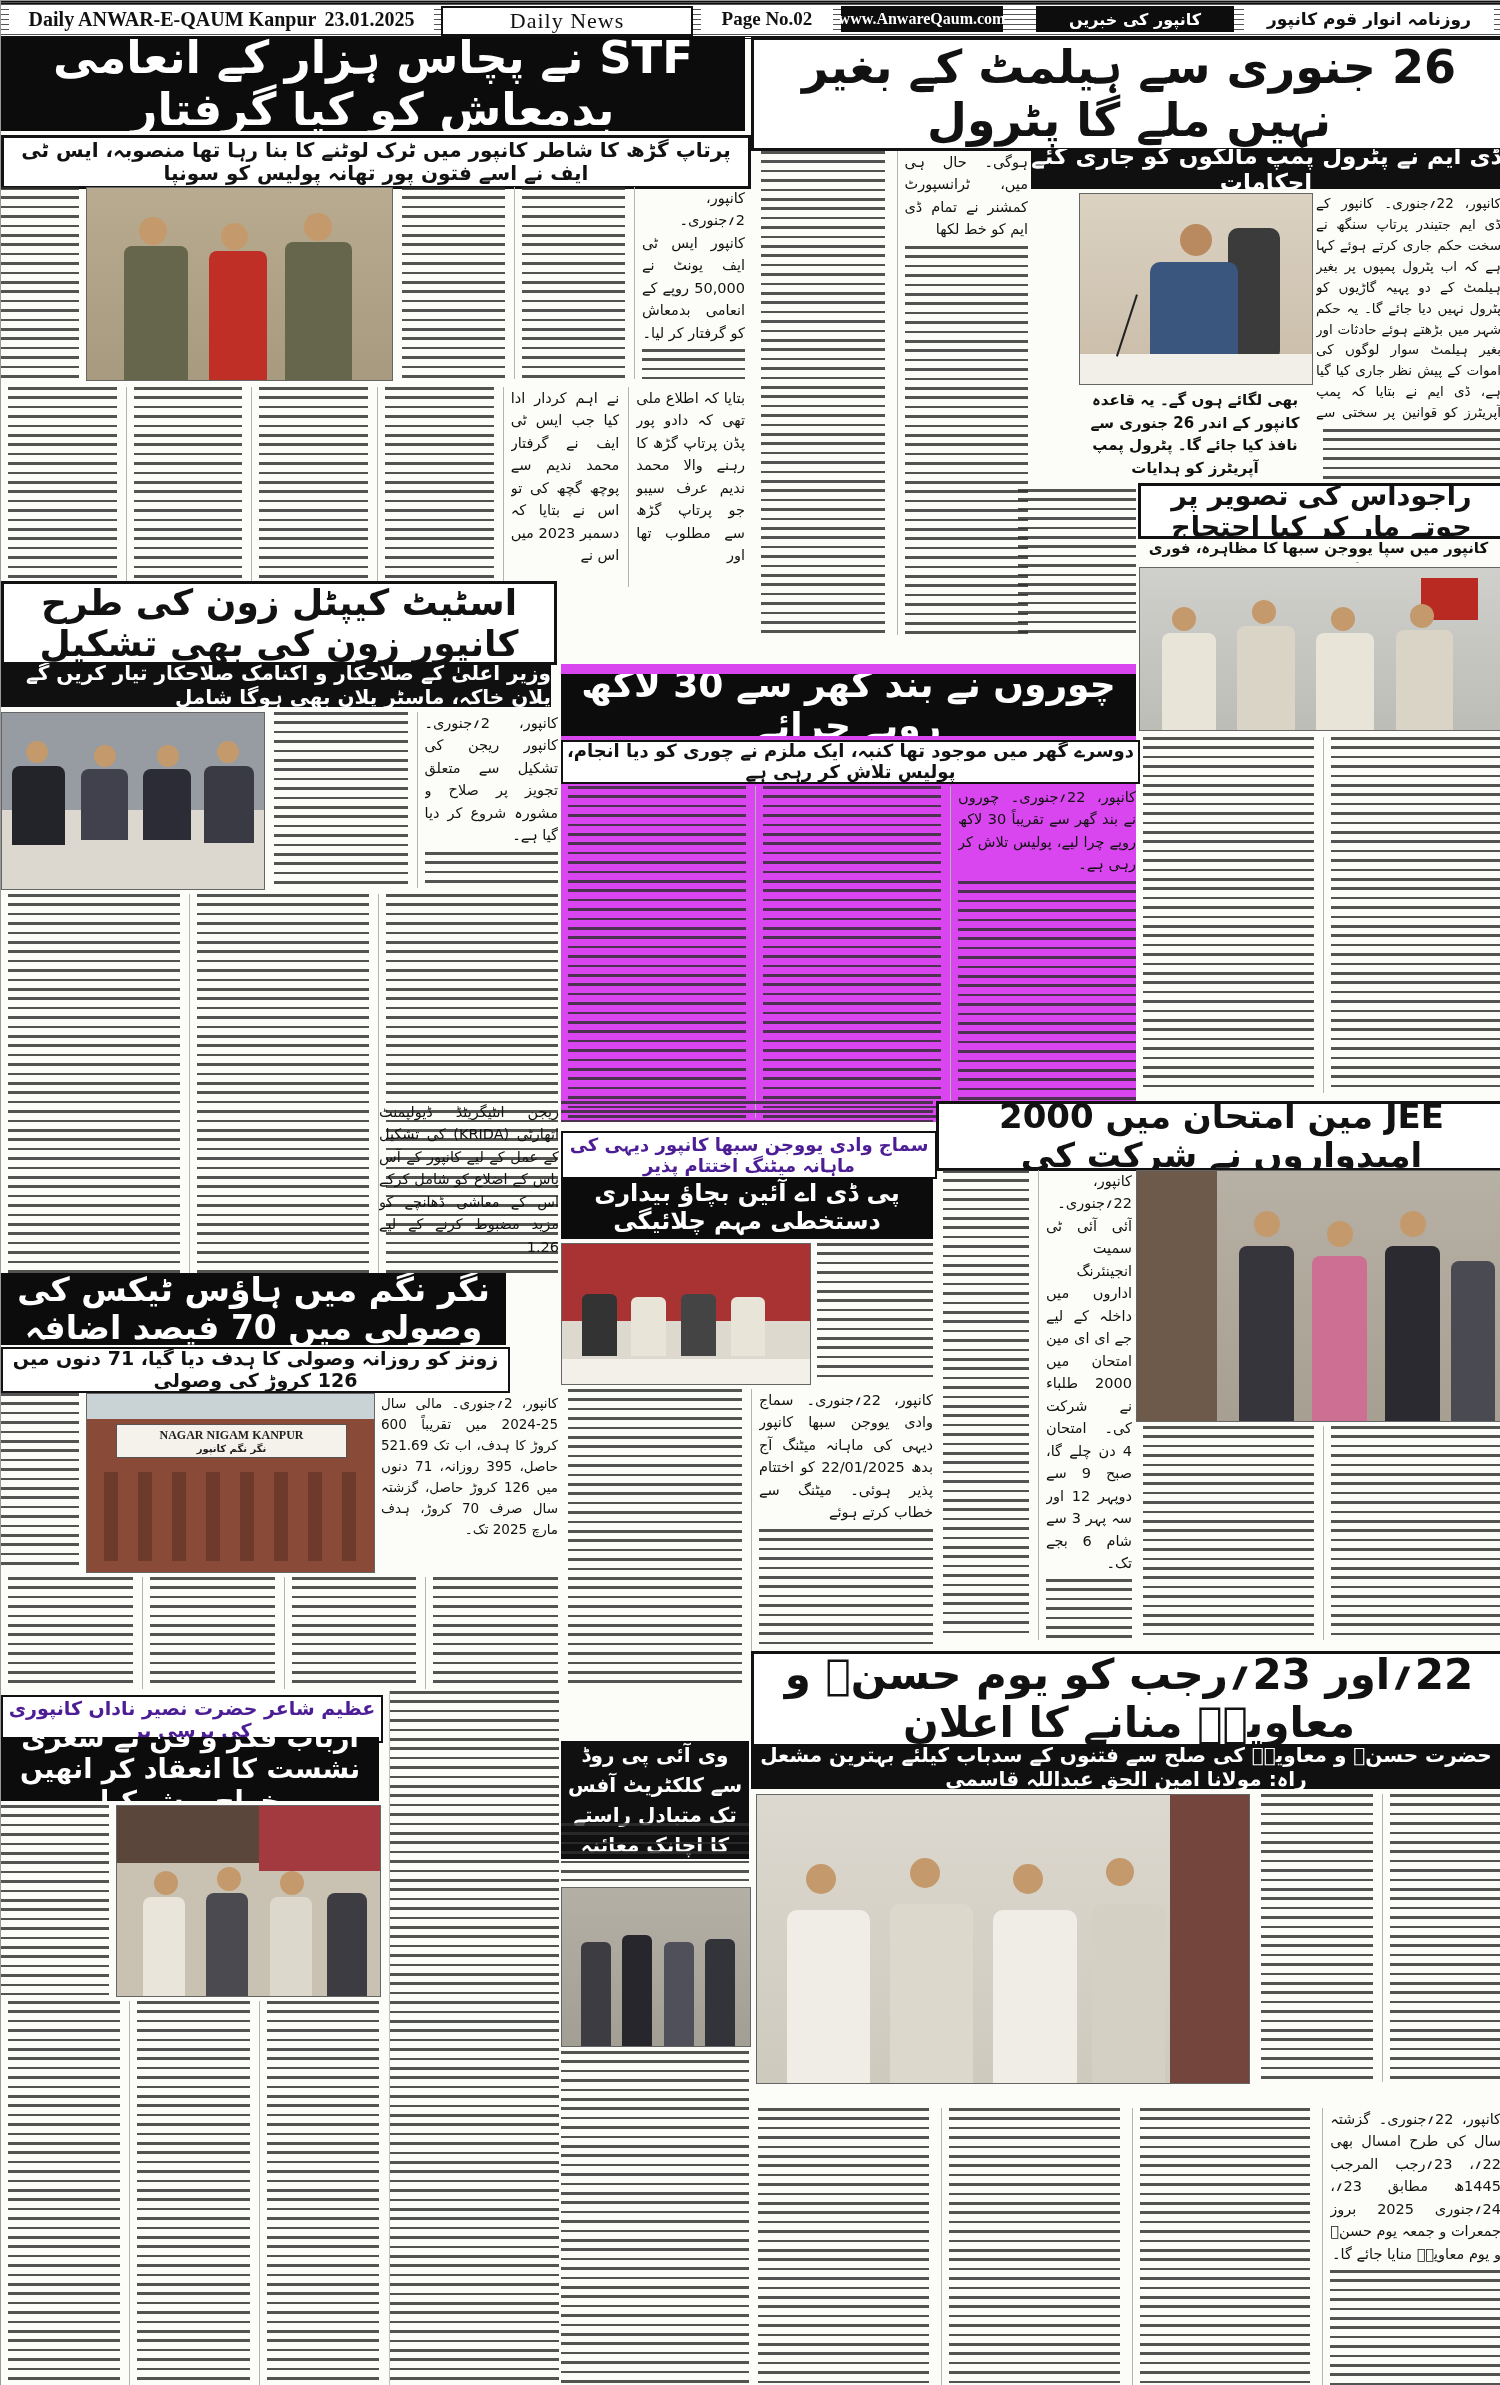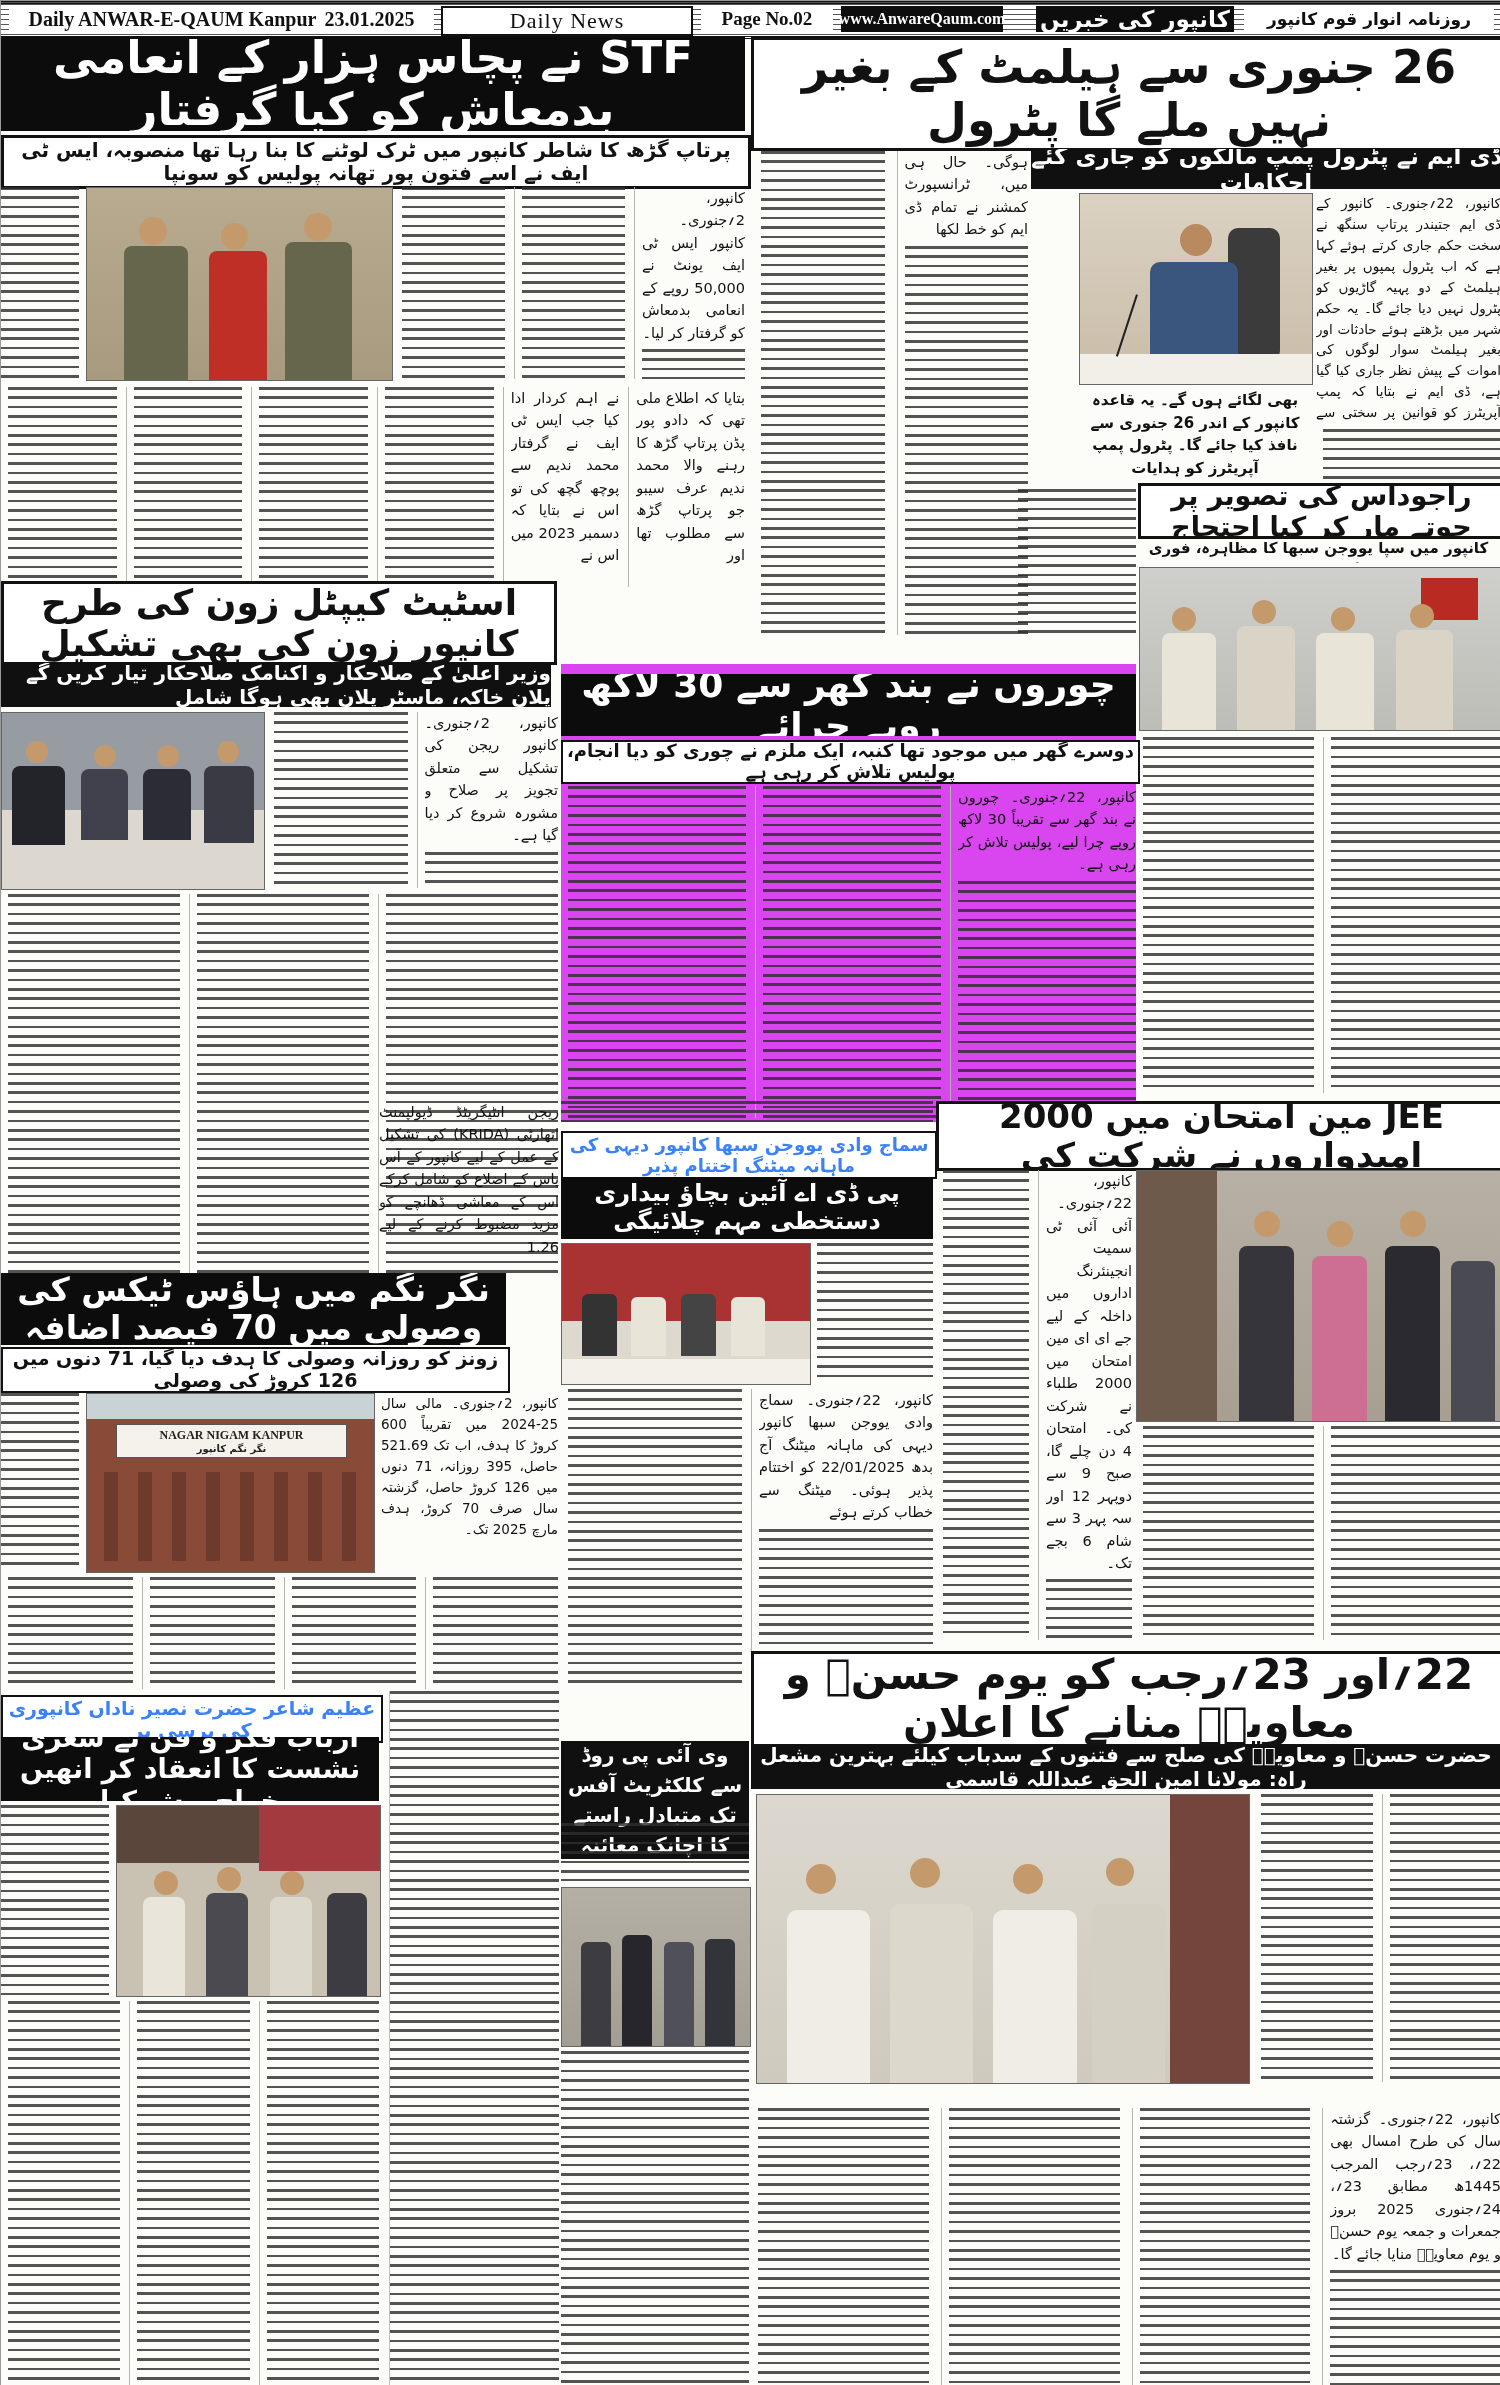--- a/index.html
+++ b/index.html
@@ -14,21 +14,21 @@
        background:#fff;white-space:nowrap;}
   .blackcell{background:#0d0d0d !important;color:#fff;font-weight:bold;}
   .boxcell{border:2px solid #111;}
   
   .hlInv{background:#0c0c0c;color:#fff;display:flex;align-items:center;justify-content:center;
          font-weight:700;text-align:center;line-height:1.15;overflow:hidden;}
   .hlBox{background:#fff;border:3px solid #121212;color:#121212;display:flex;align-items:center;
          justify-content:center;font-weight:700;text-align:center;line-height:1.15;overflow:hidden;}
   .bar{background:#101010;color:#fff;display:flex;align-items:center;justify-content:center;
        font-weight:700;text-align:center;overflow:hidden;}
-  .kick{background:#fff;border:2px solid #111;color:#3b82f6;display:flex;align-items:center;
+  .kick{background:#fff;border:2px solid #111;color:#4c1d95;display:flex;align-items:center;
         justify-content:center;font-weight:700;text-align:center;overflow:hidden;}
   
   .cols{display:flex;flex-direction:row-reverse;gap:9px;overflow:hidden;}
   .col{flex:1;display:flex;flex-direction:column;gap:5px;border-left:1px solid #b5b5b0;padding-left:7px;overflow:hidden;}
   .cols .col:last-child{border-left:none;}
   .sim{flex:1;min-height:10px;opacity:.82;
        background:repeating-linear-gradient(180deg,#2e2e2e 0 2.6px,transparent 2.6px 9.4px);}
   .lead{font-size:14.5px;line-height:1.55;text-align:justify;overflow:hidden;}
   .cap{font-weight:700;font-size:15px;line-height:1.5;text-align:center;overflow:hidden;}
   
@@ -44,21 +44,21 @@
 <div class="page">
 
   <div class="abs hdr">
     <div class="cell" style="left:8px;width:425px;font-size:20px;font-weight:bold;gap:8px;">
       <span>Daily ANWAR-E-QAUM Kanpur</span>
       <span>23.01.2025</span>
     </div>
     <div class="cell boxcell" style="left:440px;width:248px;font-size:22px;letter-spacing:1px;">Daily News</div>
     <div class="cell" style="left:700px;width:132px;font-size:19px;font-weight:bold;">Page No.02</div>
     <div class="cell blackcell" style="left:840px;width:162px;font-size:16px;">www.AnwareQaum.com</div>
-    <div class="cell blackcell ur" style="left:1035px;width:198px;font-size:23px;">کانپور کی خبریں</div>
+    <div class="cell blackcell ur" style="left:1035px;width:198px;font-size:16px;">کانپور کی خبریں</div>
     <div class="cell ur" style="left:1243px;width:250px;font-size:17px;font-weight:bold;">روزنامہ انوار قوم کانپور</div>
   </div>
 
   <div class="abs" style="left:0;top:36px;width:744px;height:552px;">
     <div class="abs hlInv ur" style="left:0;top:0;width:744px;height:94px;font-size:45px;">STF نے پچاس ہزار کے انعامی بدمعاش کو کیا گرفتار</div>
     <div class="abs hlBox ur" style="left:0;top:98px;width:744px;height:48px;font-size:20px;">پرتاپ گڑھ کا شاطر کانپور میں ٹرک لوٹنے کا بنا رہا تھا منصوبہ، ایس ٹی ایف نے اسے فتون پور تھانہ پولیس کو سونپا</div>
     <div class="abs photo" style="left:85px;top:150px;width:305px;height:192px;background:linear-gradient(#b8ab8f,#a79a7e);">
       <div class="ph" style="left:12%;top:30%;width:21%;height:70%;background:#66664c;border-radius:8px 8px 0 0;"></div>
       <div class="head" style="left:17%;top:15%;width:28px;height:28px;"></div>
       <div class="ph" style="left:40%;top:33%;width:19%;height:67%;background:#bf2f26;border-radius:8px 8px 0 0;"></div>

